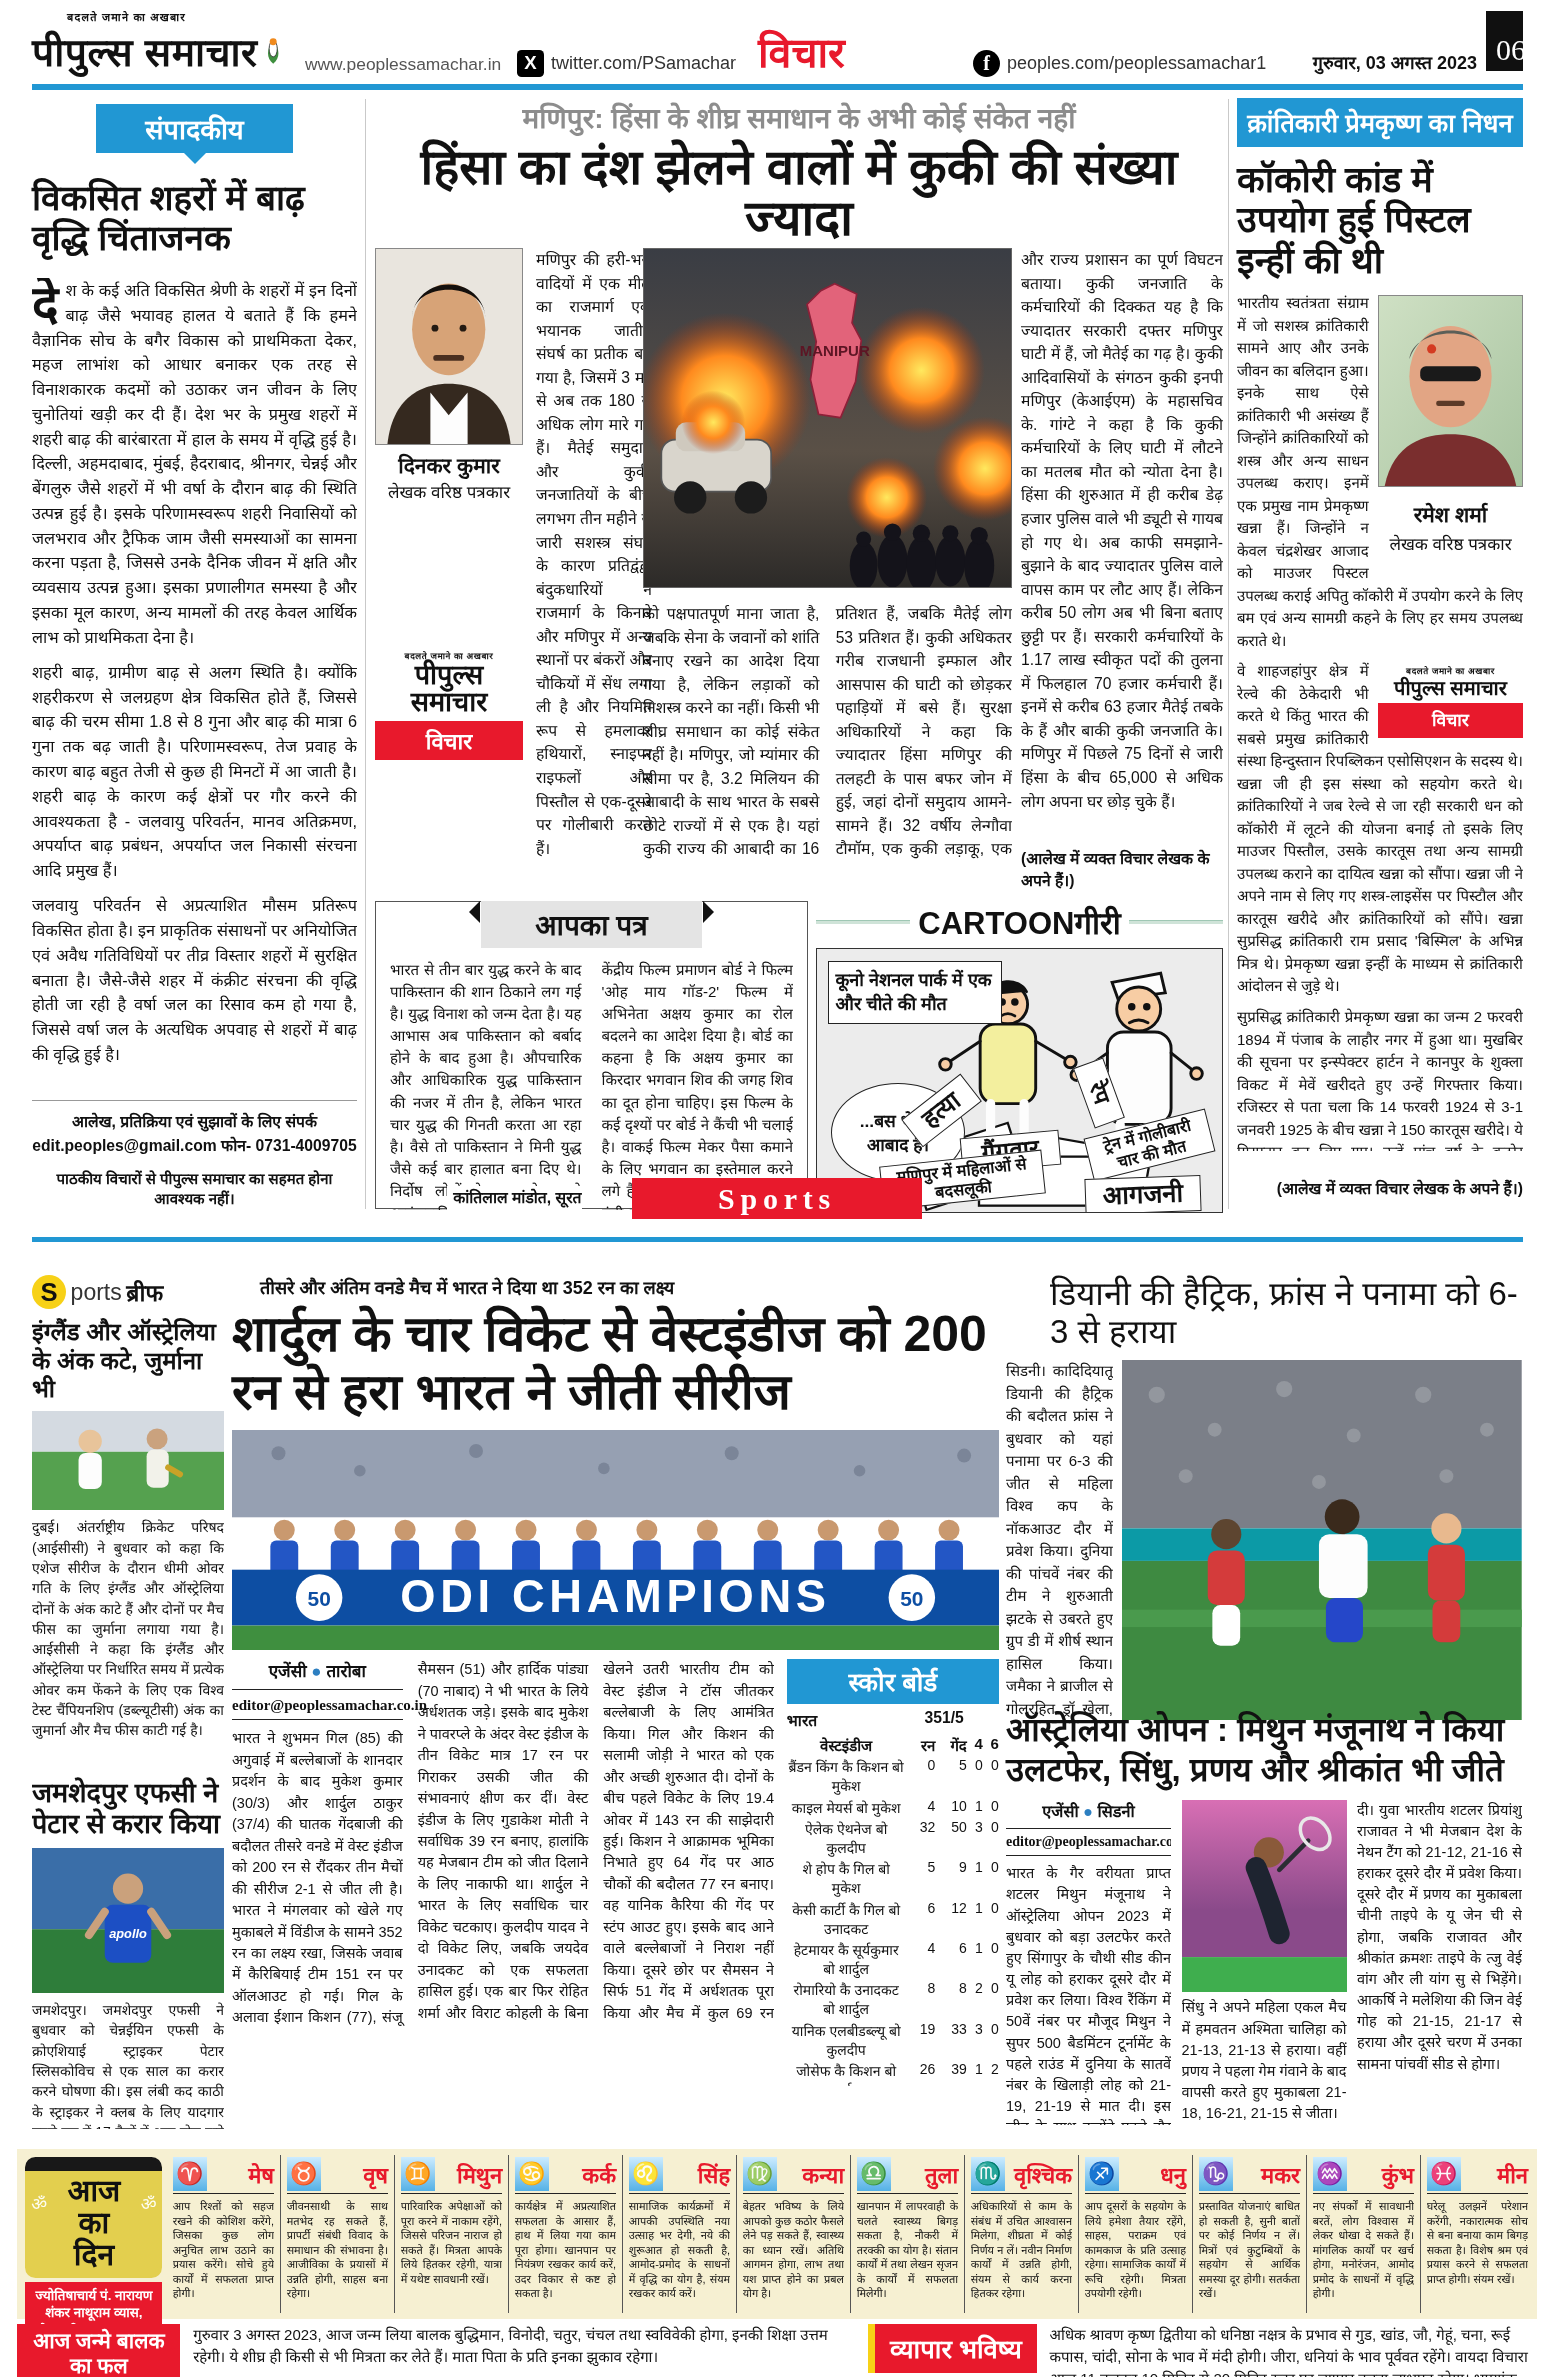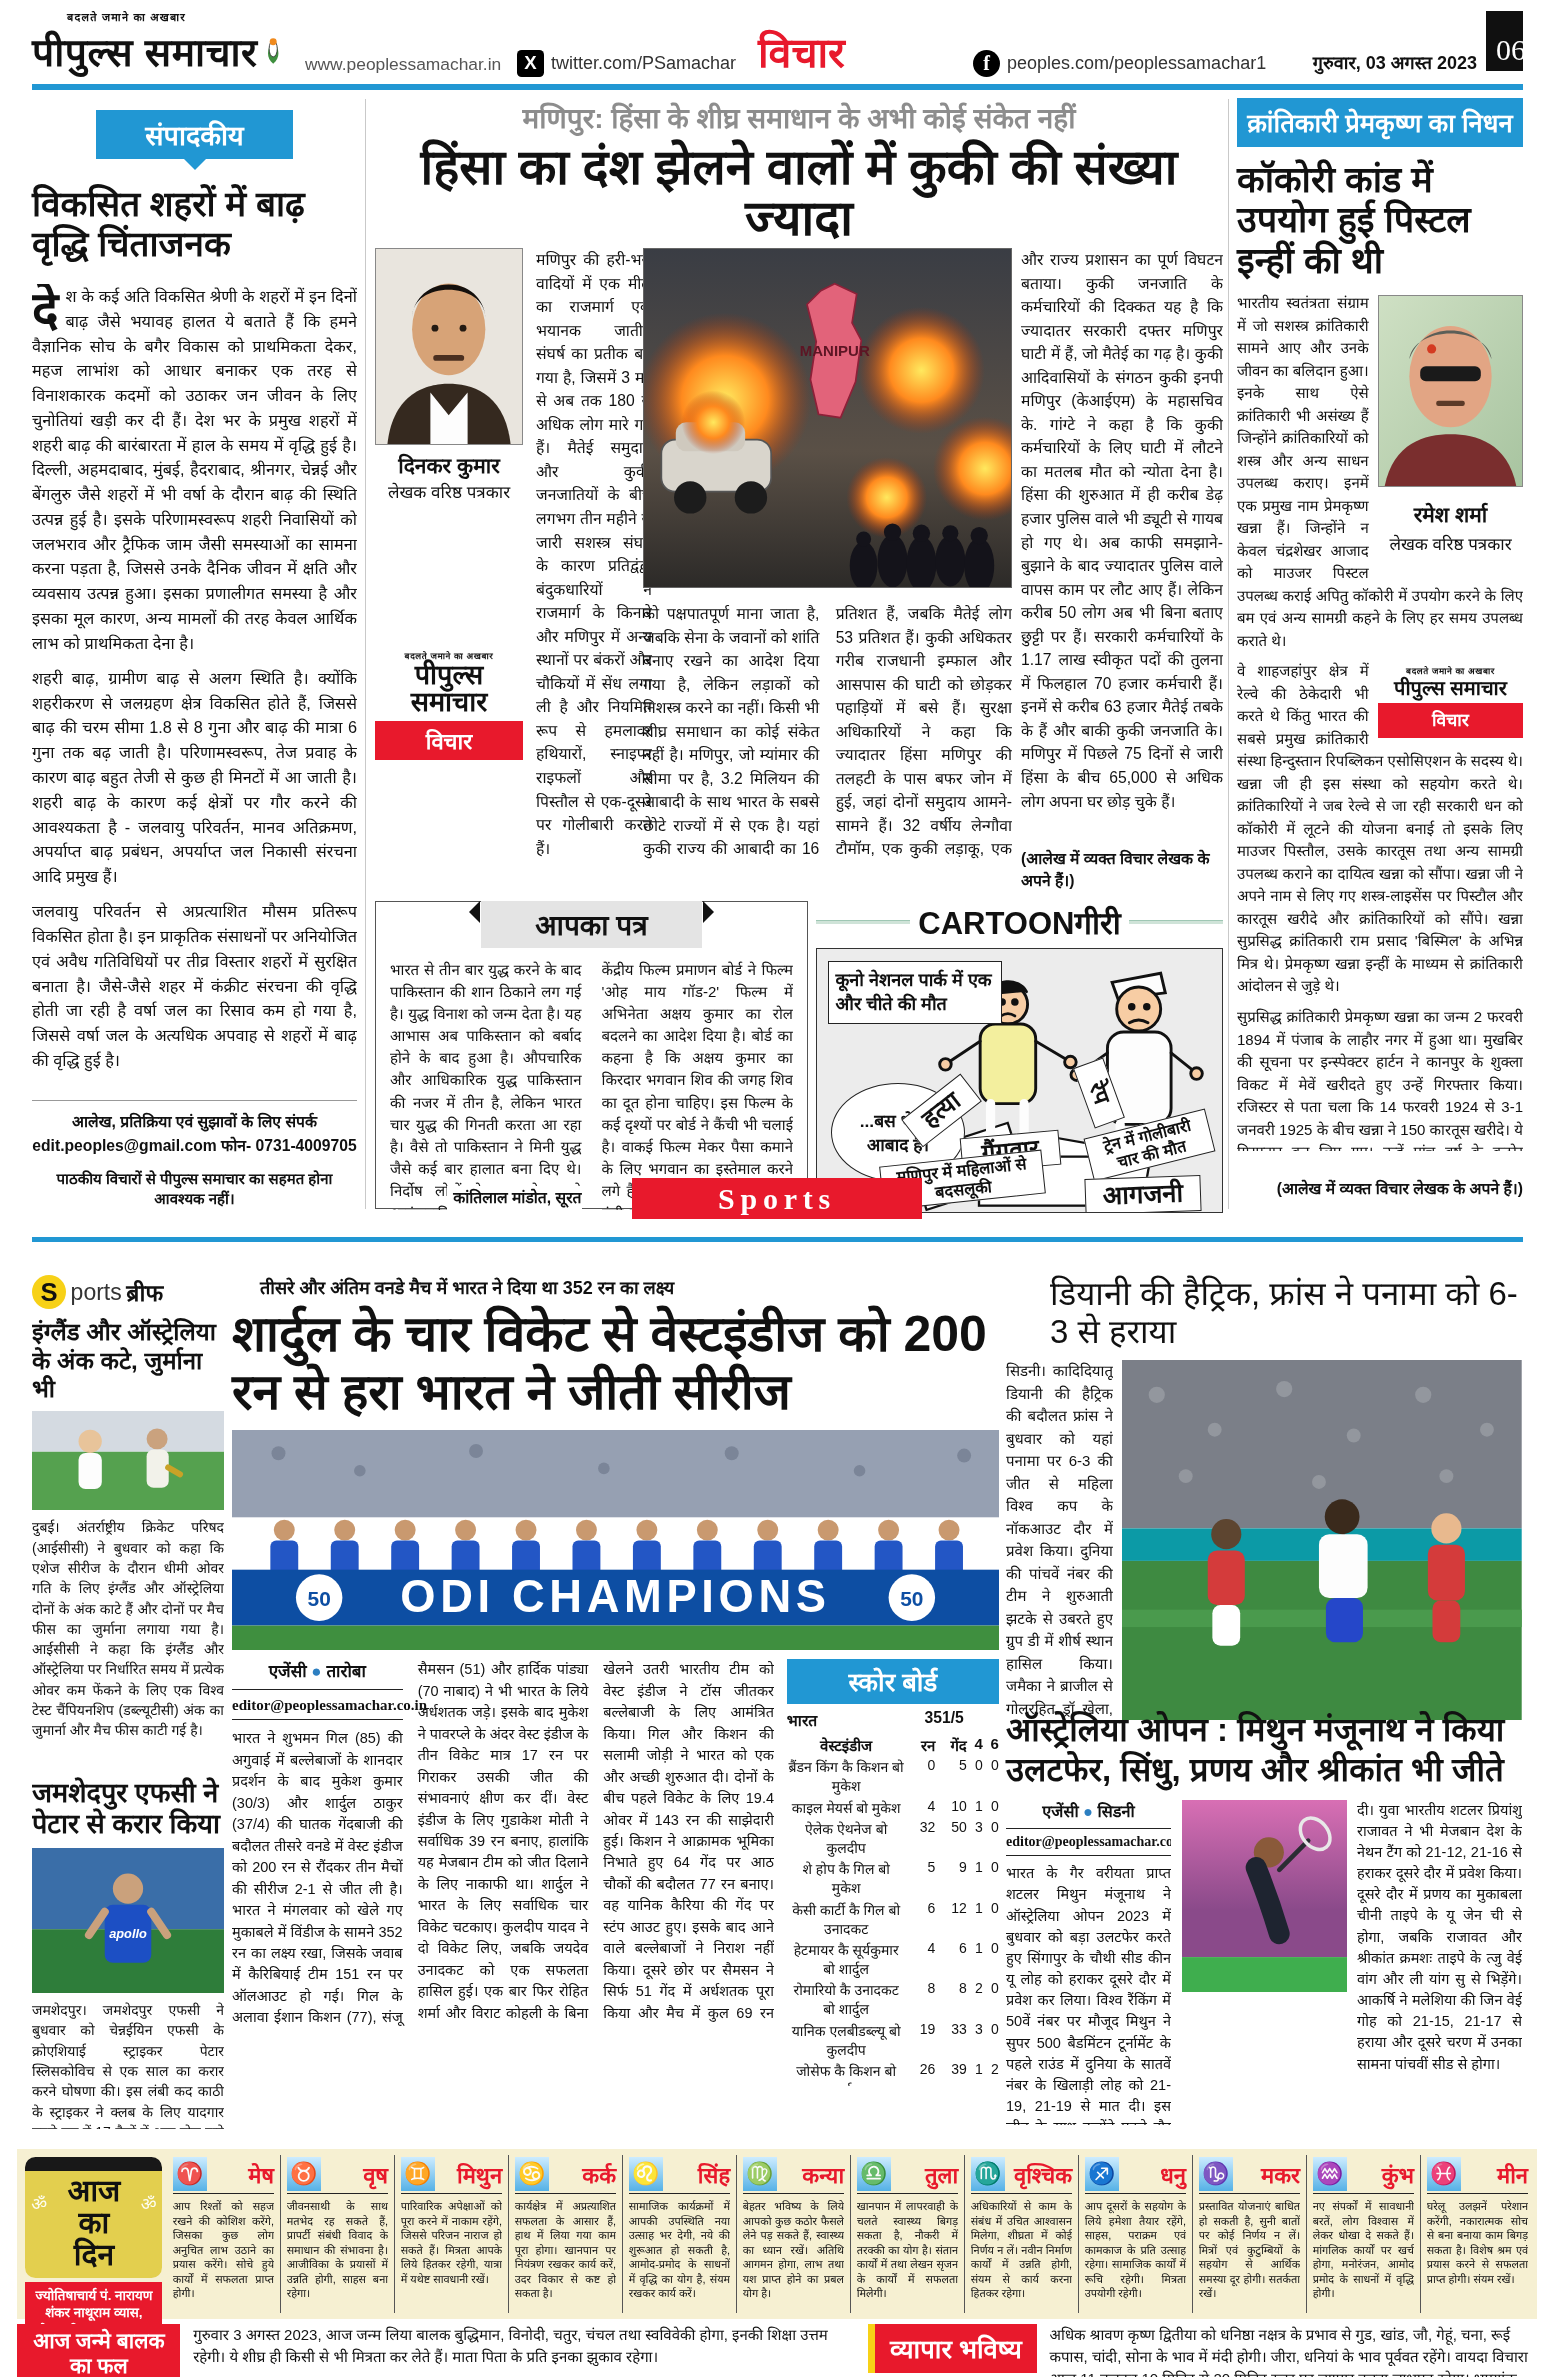--- a/index.html
+++ b/index.html
@@ -23,21 +23,21 @@
   .ficon { width:27px; height:27px; background:#000; color:#fff; font-weight:800; font-size:20px; display:flex; align-items:center; justify-content:center; border-radius:50%; font-family:"Liberation Serif", serif; }
   .soc-t { font-size:18px; color:#333; }
   .hdr-section { position:absolute; left:726px; bottom:1.2px; color:#e8192c; font-size:41px; font-weight:800; }
   .hdr-date { position:absolute; right:46px; bottom:5.8px; font-size:18px; font-weight:bold; }
   .pagechip { position:absolute; right:0; top:3.5px; width:37px; height:60px; background:#101010; color:#fff; display:flex; align-items:flex-end; justify-content:center; font-family:"Liberation Serif", serif; font-size:30px; padding-bottom:3.5px;padding-left:13px; }
   .rule-blue { top:84px; left:32px; width:1491px; height:6.4px; background:#2197d3; }
   .vsep { width:1.2px; background:#c9c9c9; top:99px; height:1110px; }
 
   
   .editorial { left:32px; top:100px; width:325px; height:1108px; }
-  .ed-badge { width:197px; margin:10px auto 0; background:#2197d3; color:#fff; font-weight:800; font-size:27px; text-align:center; padding:5.8px 0; position:relative; }
+  .ed-badge { width:197px; margin:4px auto 0; background:#2197d3; color:#fff; font-weight:800; font-size:27px; text-align:center; padding:5.8px 0; position:relative; }
   .ed-badge::after { content:""; position:absolute; left:50%; bottom:-11.6px; transform:translateX(-50%); border:12.8px solid transparent; border-top-color:#2197d3; border-bottom:0; }
   .ed-headline { margin-top:25.6px; font-size:35px; font-weight:800; line-height:1.14; }
   .ed-body { margin-top:20px; font-size:16.3px; line-height:1.52; height:801px; overflow:hidden; }
   .ed-body p { margin-bottom:10.5px; }
   .ed-body p.dc::first-letter { font-size:50px; float:left; line-height:0.85; padding:4.6px 7px 0 0; font-weight:bold; }
   .ed-foot { position:absolute; left:0; bottom:0; width:100%; background:#fff; padding-top:9.3px; border-top:1.2px solid #999; text-align:center; }
   .ed-c1 { font-weight:bold; font-size:15.7px; }
   .ed-c2 { font-weight:bold; font-size:15.7px; margin-top:2.3px; }
   .ed-note { font-size:15px; font-weight:bold; margin-top:11.6px; }
 
@@ -634,20 +634,21 @@
                 <stop offset="0.7" stop-color="#8a4a8a"></stop>
               </linearGradient>
             </defs>
           <rect width="285" height="270" fill="url(#bd)"></rect>
           <rect y="270" width="285" height="60" fill="#3fae4e"></rect>
           <circle cx="150" cy="90" r="26" fill="#8a5a3a"></circle>
           <path d="M128,116 Q150,170 168,230" stroke="#1e2430" stroke-width="36" stroke-linecap="round" fill="none"></path>
           <path d="M168,120 L218,70" stroke="#2a2d33" stroke-width="8" stroke-linecap="round"></path>
           <ellipse cx="230" cy="58" rx="22" ry="30" fill="none" stroke="#e8e8e8" stroke-width="6" transform="rotate(-40 230 58)"></ellipse>
         </svg>
+        <span>सिंधु ने अपने महिला एकल मैच में हमवतन अश्मिता चालिहा को 21-13, 21-13 से हराया। वहीं प्रणय ने पहला गेम गंवाने के बाद वापसी करते हुए मुकाबला 21-18, 16-21, 21-15 से जीता।</span>
       </div>
       <div class="a-col jus">
         <span>दी। युवा भारतीय शटलर प्रियांशु राजावत ने भी मेजबान देश के नेथन टैंग को 21-12, 21-16 से हराकर दूसरे दौर में प्रवेश किया। दूसरे दौर में प्रणय का मुकाबला चीनी ताइपे के यू जेन ची से होगा, जबकि राजावत और श्रीकांत क्रमशः ताइपे के त्जु वेई वांग और ली यांग सु से भिड़ेंगे। आकर्षि ने मलेशिया की जिन वेई गोह को 21-15, 21-17 से हराया और दूसरे चरण में उनका सामना पांचवीं सीड से होगा।</span>
       </div>
     </div>
   </div>
 
   <div class="abs horo">
     <div class="today">
       <div class="today-box">

